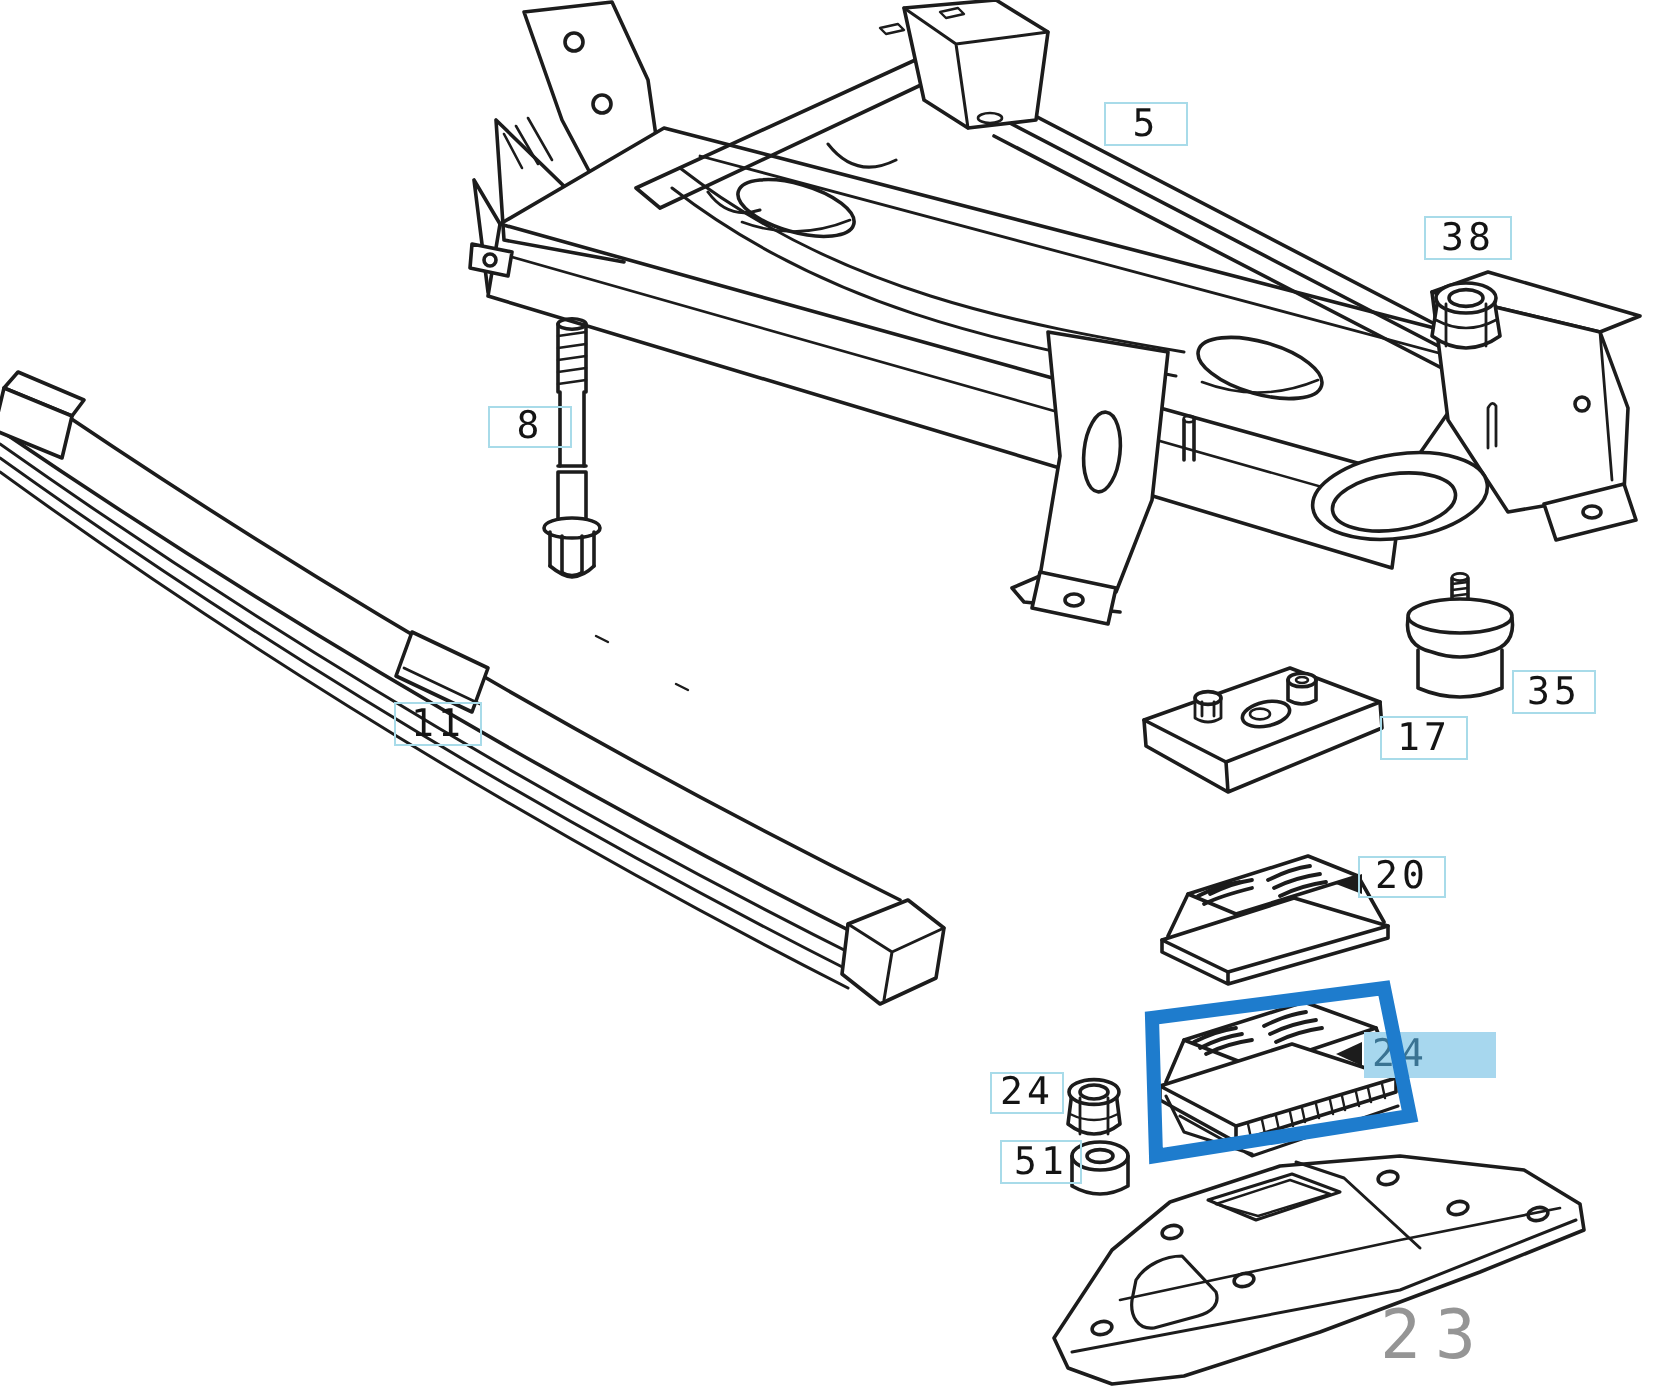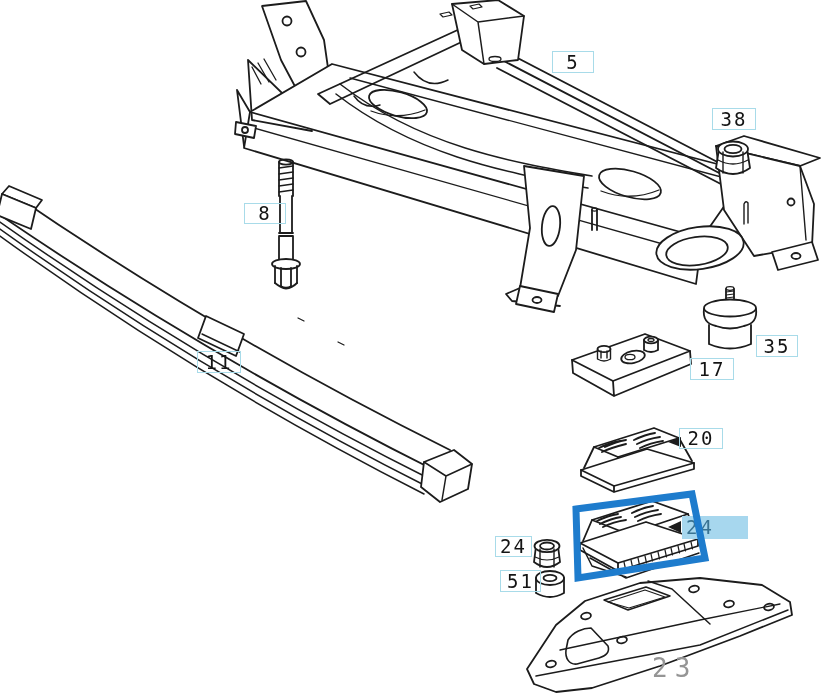--- a/index.html
+++ b/index.html
@@ -16,21 +16,21 @@
     color:#141414;font-size:19px;line-height:19px;letter-spacing:2px;
     display:flex;align-items:center;justify-content:center;
     cursor:pointer;
   }
   .callout--selected{
     border:none;background:#a7d7ee;color:#3a7392;
     justify-content:flex-start;padding-left:4px;letter-spacing:3px;
   }
   .pagenum{
     position:absolute;z-index:2;color:#959595;
-    font-size:26px;letter-spacing:7px;line-height:30px;
+    font-size:34px;letter-spacing:7px;line-height:30px;margin-left:38px;
   }
 </style>
 </head>
 <body>
 
 <div class="stage">
 
   <svg id="artwork" width="840" height="694" viewBox="0 0 840 694">
     <g stroke="#1c1c1c" stroke-width="1.8" fill="none" stroke-linecap="round" stroke-linejoin="round">
 

